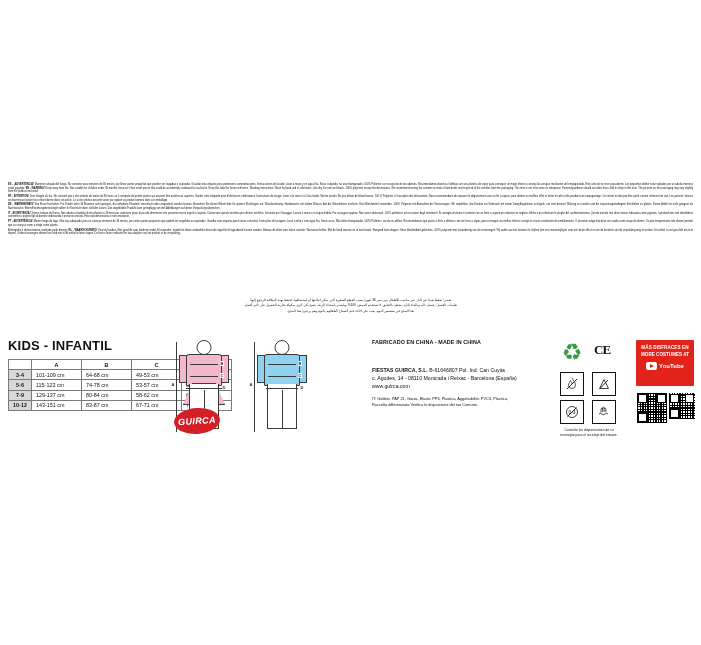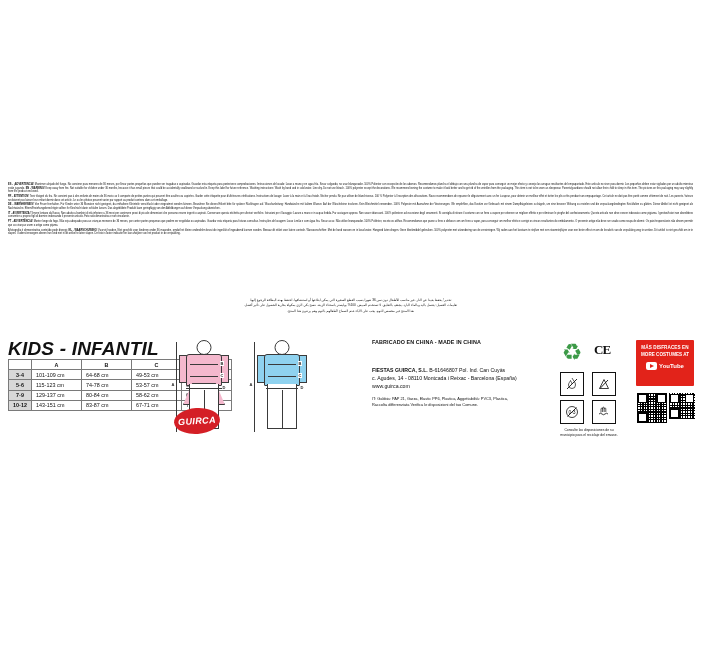--- a/index.html
+++ b/index.html
@@ -57,25 +57,24 @@
     top: 330px;
     width: 701px;
     height: 120px;
   }
 
   
   .size-title {
     position: absolute;
     left: 8px;
     top: 8px;
-    font-size: 19px;
+    font-size: 13px;
     font-weight: bold;
     letter-spacing: 0.2px;
     color: #111;
-    font-style: italic;
   }
   table.size-table {
     position: absolute;
     left: 8px;
     top: 29px;
     border-collapse: collapse;
     font-size: 5.4px;
     color: #111;
   }
   table.size-table td, table.size-table th {

